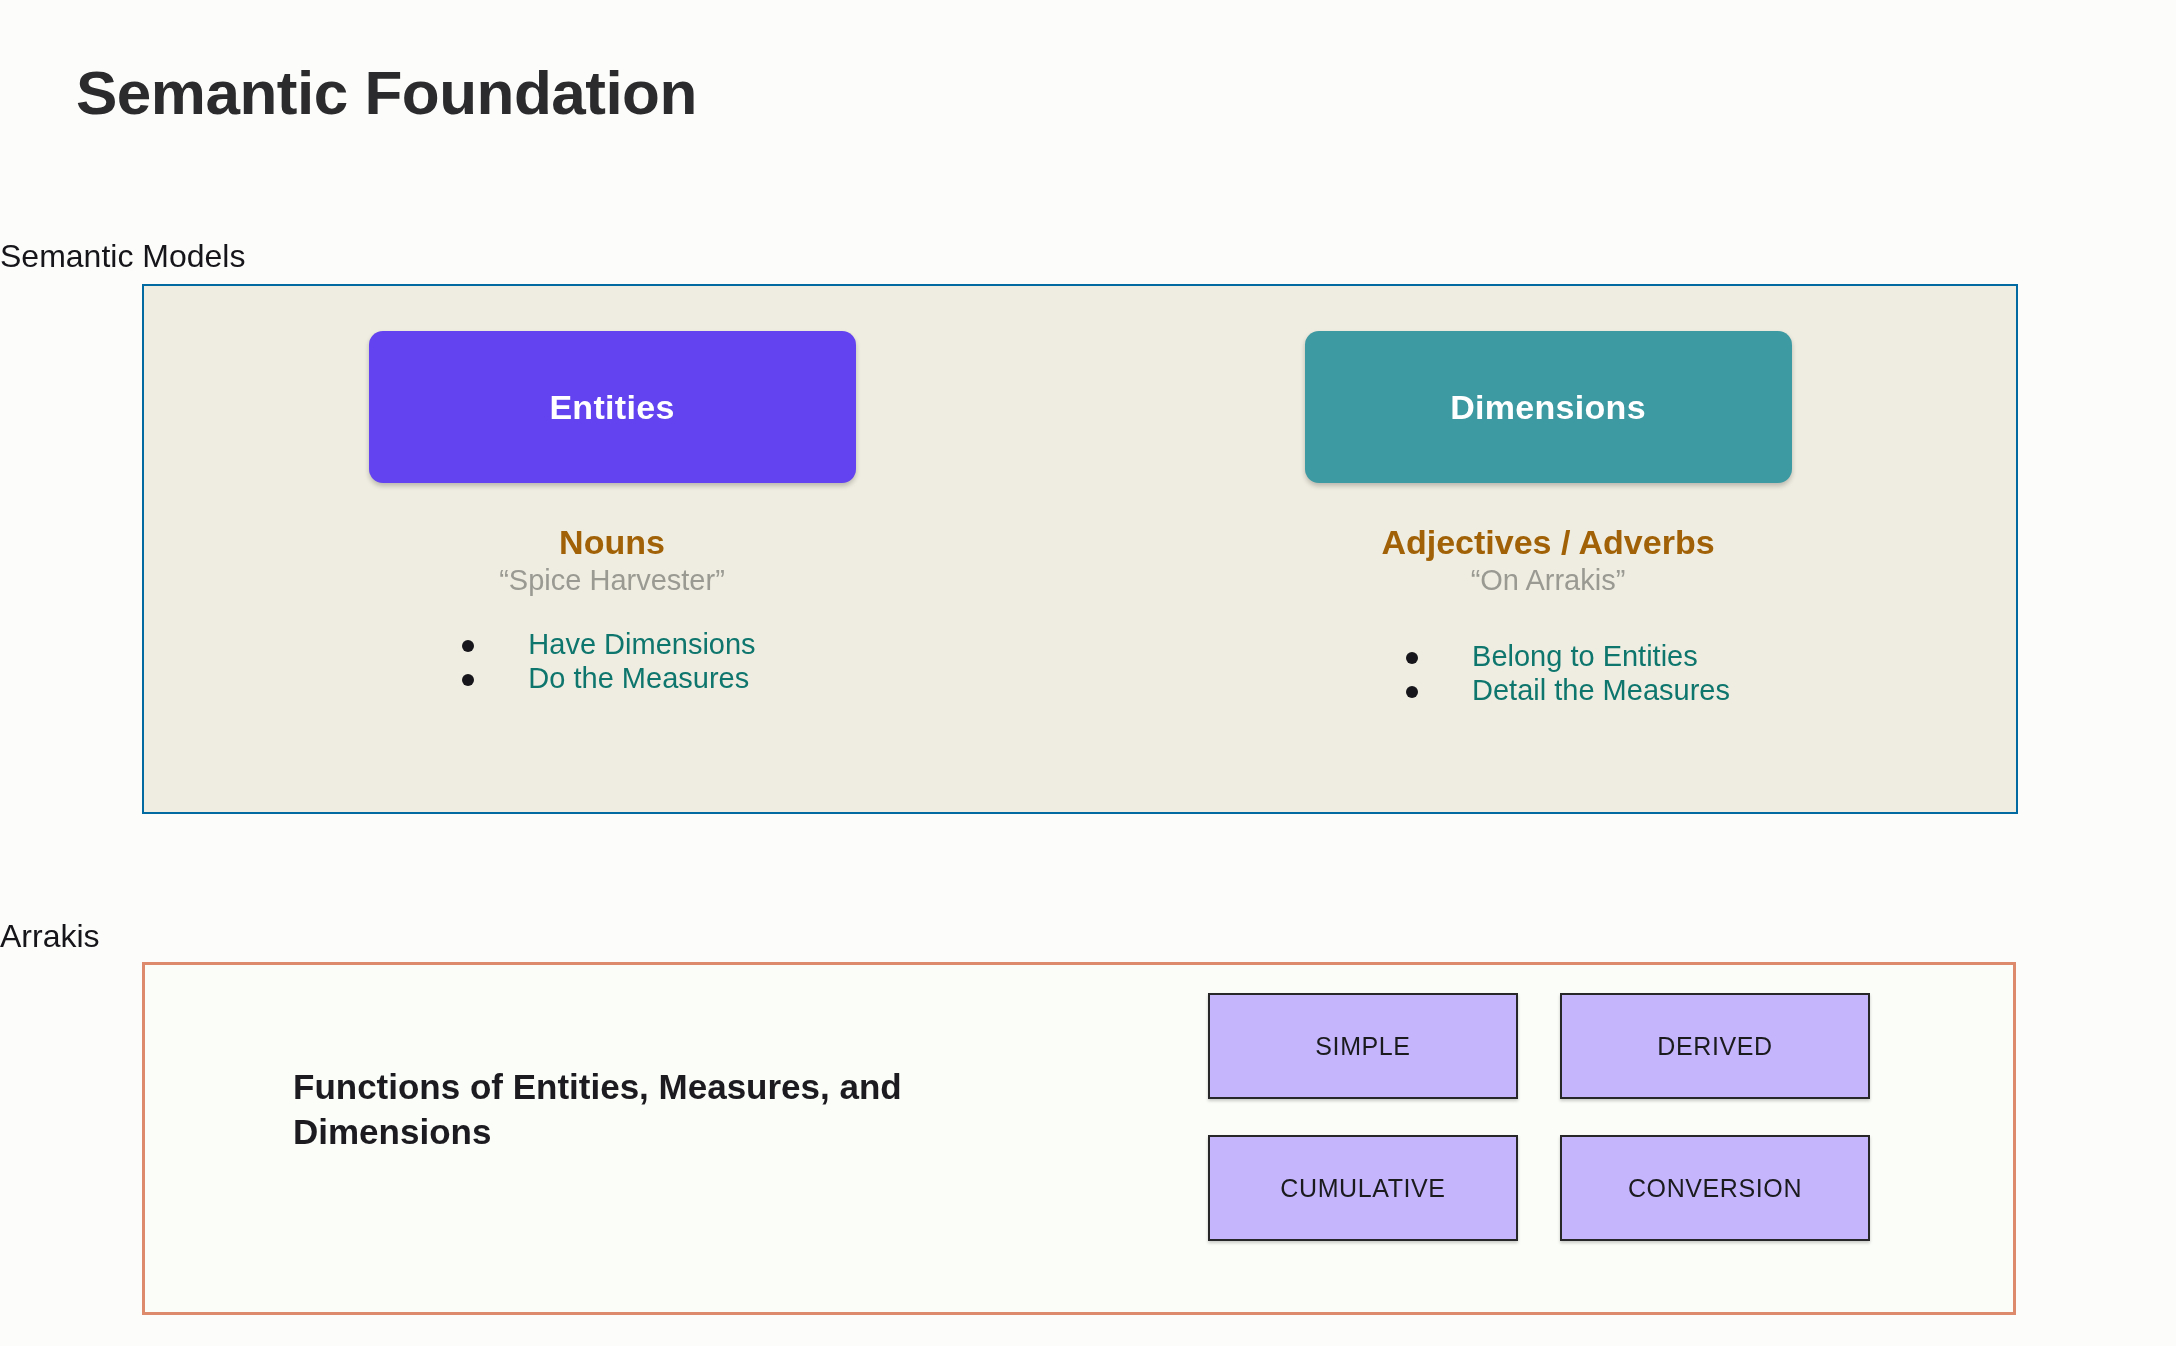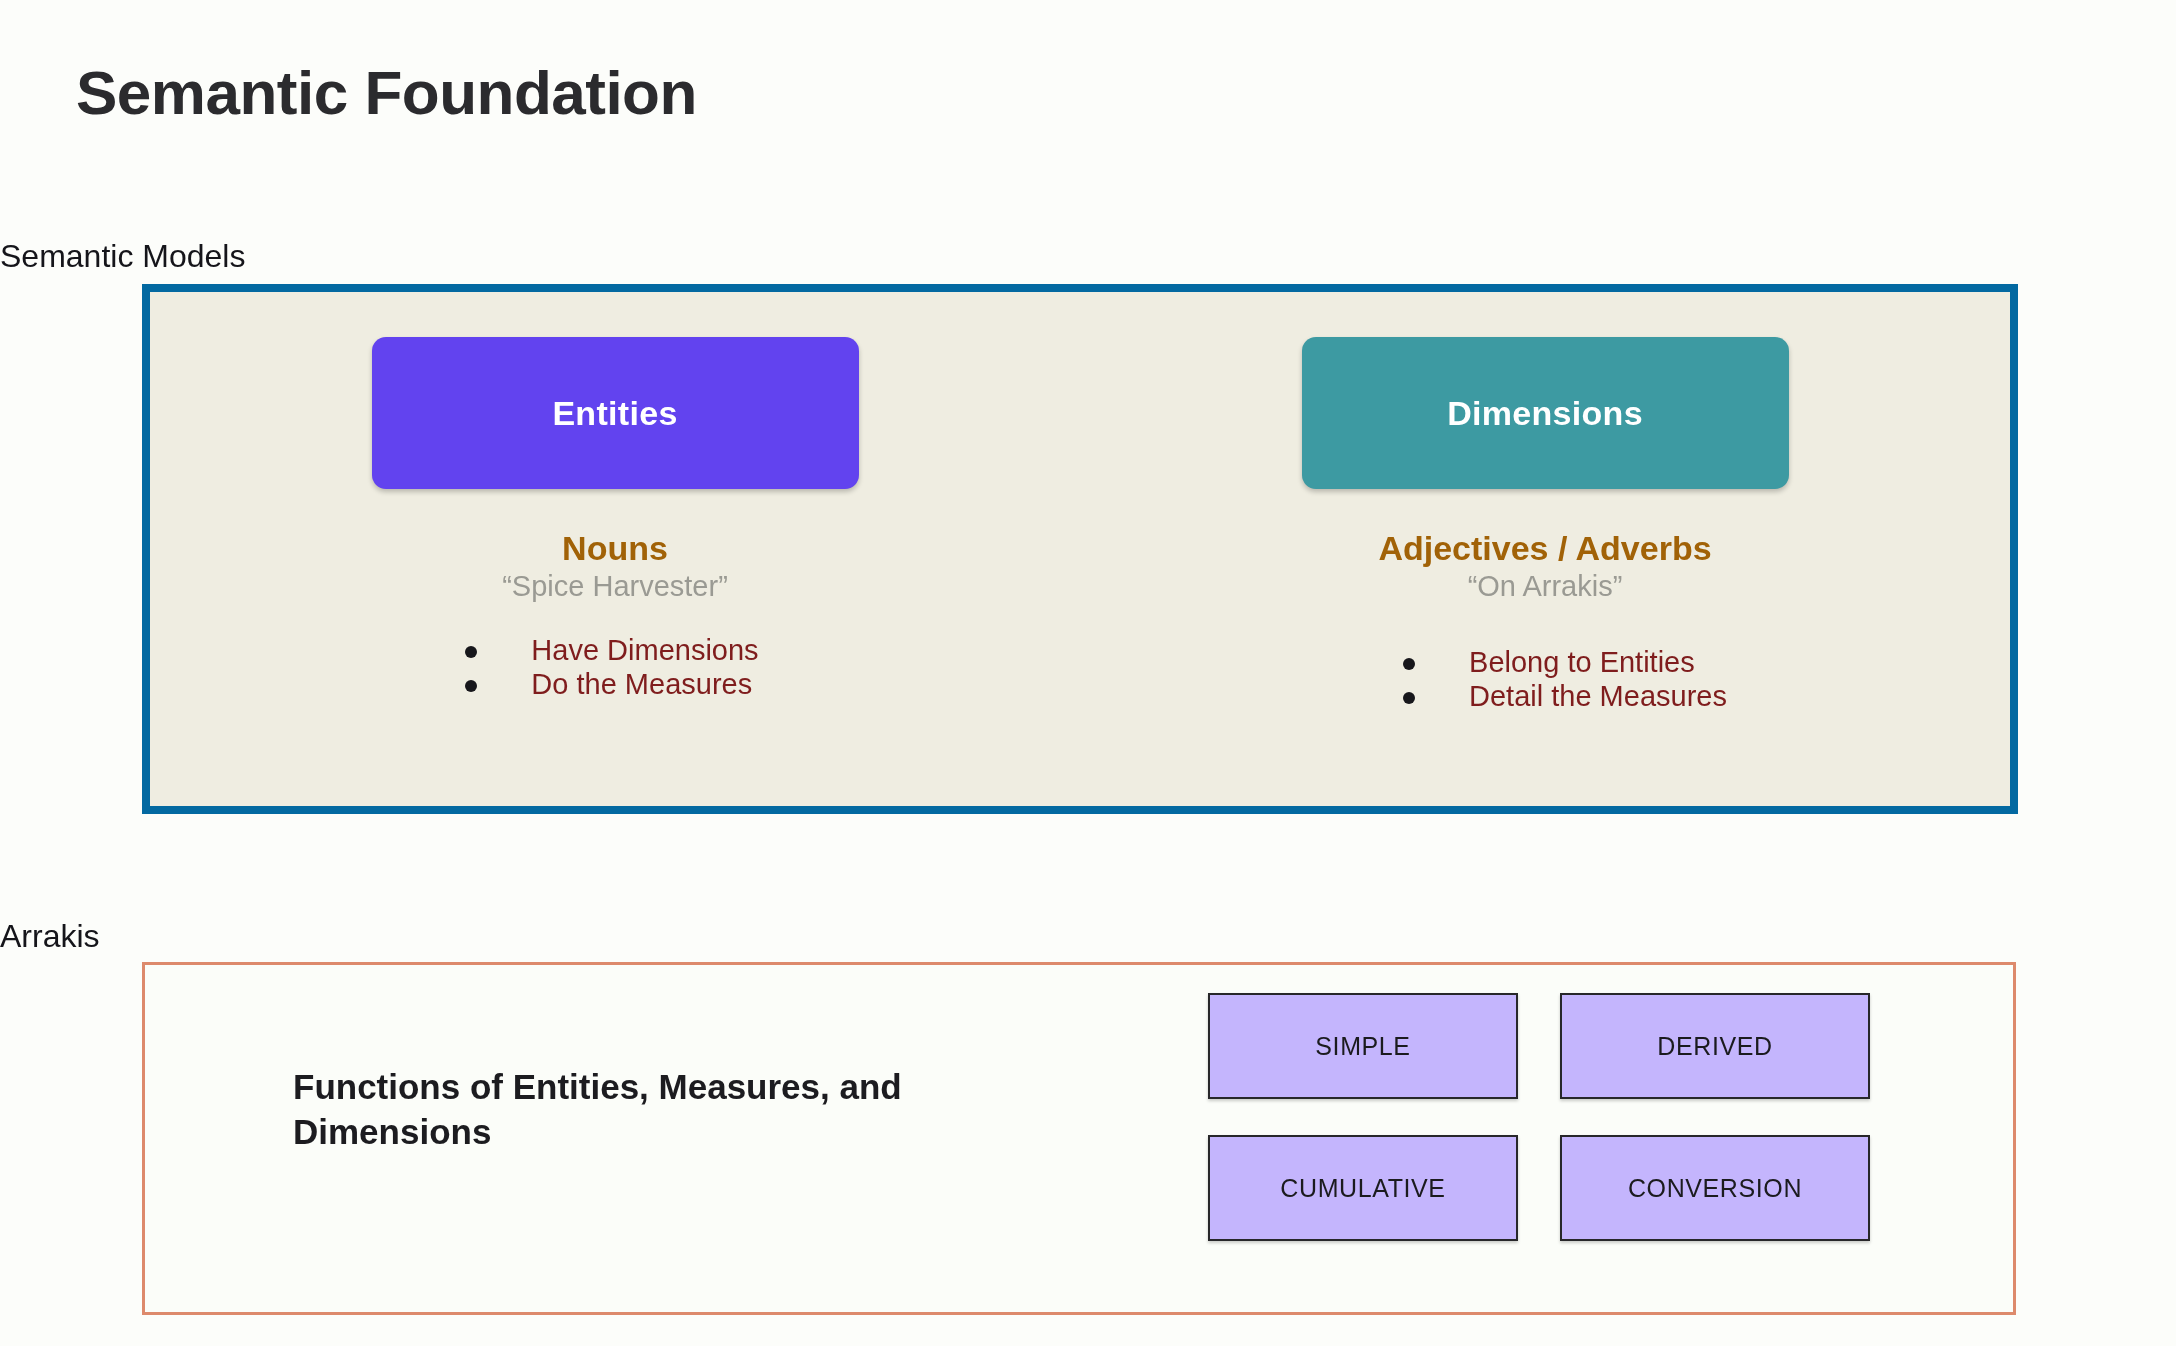--- a/index.html
+++ b/index.html
@@ -51,21 +51,21 @@
   }
 
   
   #semantic-models-panel {
     position: absolute;
     left: 142px;
     top: 284px;
     width: 1876px;
     height: 530px;
     background: #efede1;
-    border: 8px solid #0369a1;
+    border: 2px solid #0369a1;
     box-sizing: border-box;
   }
 
   .sm-columns {
     position: absolute;
     left: 0;
     top: 0;
     width: 100%;
     height: 100%;
     display: flex;
@@ -115,21 +115,21 @@
     line-height: 1.1;
     text-align: center;
     white-space: nowrap;
   }
 
   .bullet-list {
     margin: 0;
     padding: 0;
     list-style: none;
     font-size: 29px;
-    color: #7f1d1d;
+    color: #0f766e;
     line-height: 1.18;
   }
   .bullet-list li {
     display: flex;
     flex-direction: row;
     align-items: flex-start;
   }
   .bullet-dot {
     flex: 0 0 auto;
     width: 12px;

